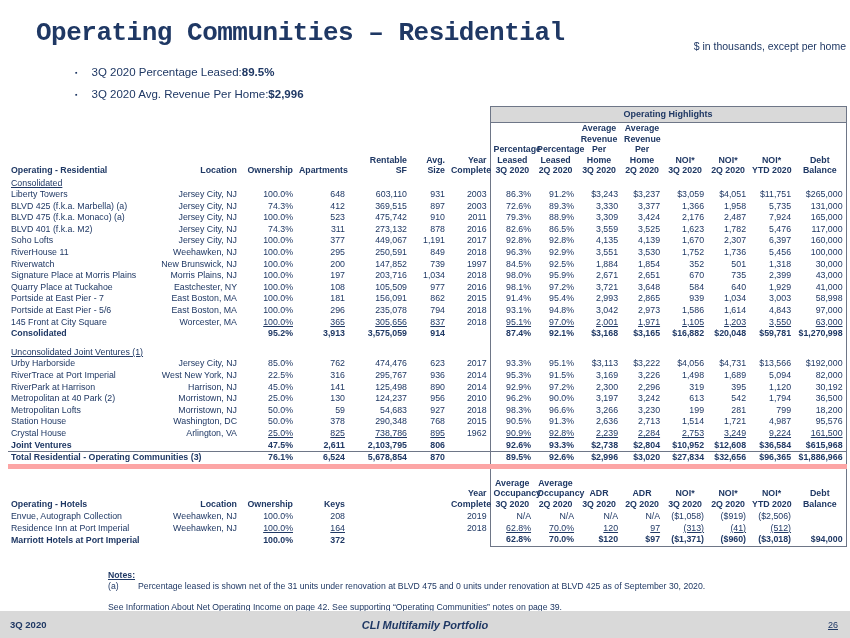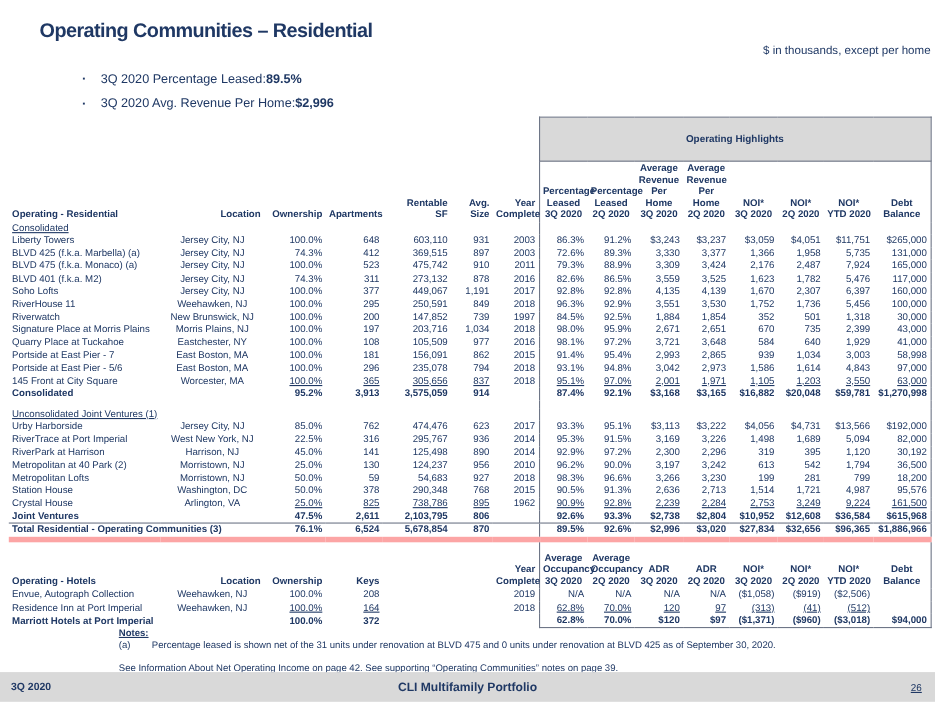--- a/index.html
+++ b/index.html
@@ -6,55 +6,55 @@
   html,body { width:850px; height:638px; }
   body {
     font-family:"Liberation Sans", sans-serif;
     background:#ffffff;
     color:#1f3864;
     position:relative;
     overflow:hidden;
   }
   .slide-title {
     position:absolute; left:36px; top:18px;
-    font-size:18px; font-weight:bold; letter-spacing:-0.5px;
+    font-size:26px; font-weight:bold; letter-spacing:-0.5px;font-family:Liberation Mono, monospace;
   }
   .units-note {
     position:absolute; right:4px; top:40px;
     font-size:10.5px;
   }
   .bullets { position:absolute; left:75px; top:66px; }
   .bullet { display:flex; align-items:baseline; font-size:11.5px; margin-bottom:10px; }
   .bsq { font-size:7px; margin-right:14px; position:relative; top:-1px; }
   .bullet b { font-weight:bold; }
 
   .tablewrap { position:absolute; left:8px; top:106px; width:838px; }
   table { border-collapse:collapse; table-layout:fixed; width:838px; color:#1f3864; }
   td, th { padding:0 3px; white-space:nowrap; overflow:visible; }
   td { font-size:8.8px; line-height:11.6px; height:11.6px; }
   th { font-size:8.8px; font-weight:bold; vertical-align:bottom; padding-bottom:1px; }
   .hd-top { white-space:pre-line; line-height:10.5px; }
   .hd-bot { line-height:11.5px; }
 
   .c-name { text-align:left; }
-  .c-loc  { text-align:center; }
+  .c-loc  { text-align:right; }
   .c-own, .c-apt, .c-sf, .c-size, .c-year, .c-hl { text-align:right; }
   th.c-name, th .hd-bot { text-align:inherit; }
   th.c-name { text-align:left; }
   th.c-loc { text-align:right; }
   th.c-own, th.c-apt, th.c-sf, th.c-size, th.c-year { text-align:right; }
   th.c-hl { text-align:center; }
 
   .c-hl1 { border-left:1px solid #6e7687; }
   .c-hl8 { border-right:1px solid #6e7687; }
   .hl-band {
     background:#d9d9d9;
     border:1px solid #6e7687;
     text-align:center; font-size:9px; font-weight:bold;
-    height:15px; line-height:15px; vertical-align:middle; padding:12px;
+    height:15px; line-height:15px; vertical-align:middle; padding:0;
   }
   .no-b { border:none; }
   tr.total td { font-weight:bold; }
   tr.grand td { border-top:1px solid #6e7687; border-bottom:5px solid #fca5a5; font-weight:bold; }
   tr.section td:first-child { text-decoration:underline; }
   tr.spacer td { height:7px; line-height:7px; font-size:2px; }
   tr.u .c-own, tr.u .c-apt, tr.u .c-sf, tr.u .c-size, tr.u .c-hl { text-decoration:underline; }
   tr.last .c-hl { border-bottom:1px solid #6e7687; }
   .hotel-hd th { padding-top:9px; }
 
@@ -63,21 +63,21 @@
   .note-line { display:flex; }
   .note-marker { width:30px; flex:0 0 30px; }
   .note-see { margin-top:11px; }
 
   .footer {
     position:absolute; left:0; bottom:0; width:850px; height:27px;
     background:#d9d9d9;
     display:flex; align-items:center;
   }
   .f-left { position:absolute; left:10px; font-size:9.5px; font-weight:bold; }
-  .f-center { position:absolute; left:0; right:0; text-align:center; font-size:11px; font-weight:bold; }
+  .f-center { position:absolute; left:0; right:0; text-align:center; font-size:11px; font-weight:bold;font-style:italic; }
   .f-right { position:absolute; right:12px; font-size:9px;text-decoration:underline; }
 </style>
 </head>
 <body>
 
 <div class="slide-title">Operating Communities – Residential</div>
 <div class="units-note">$ in thousands, except per home</div>
 
 <div class="bullets">
   <div class="bullet">

